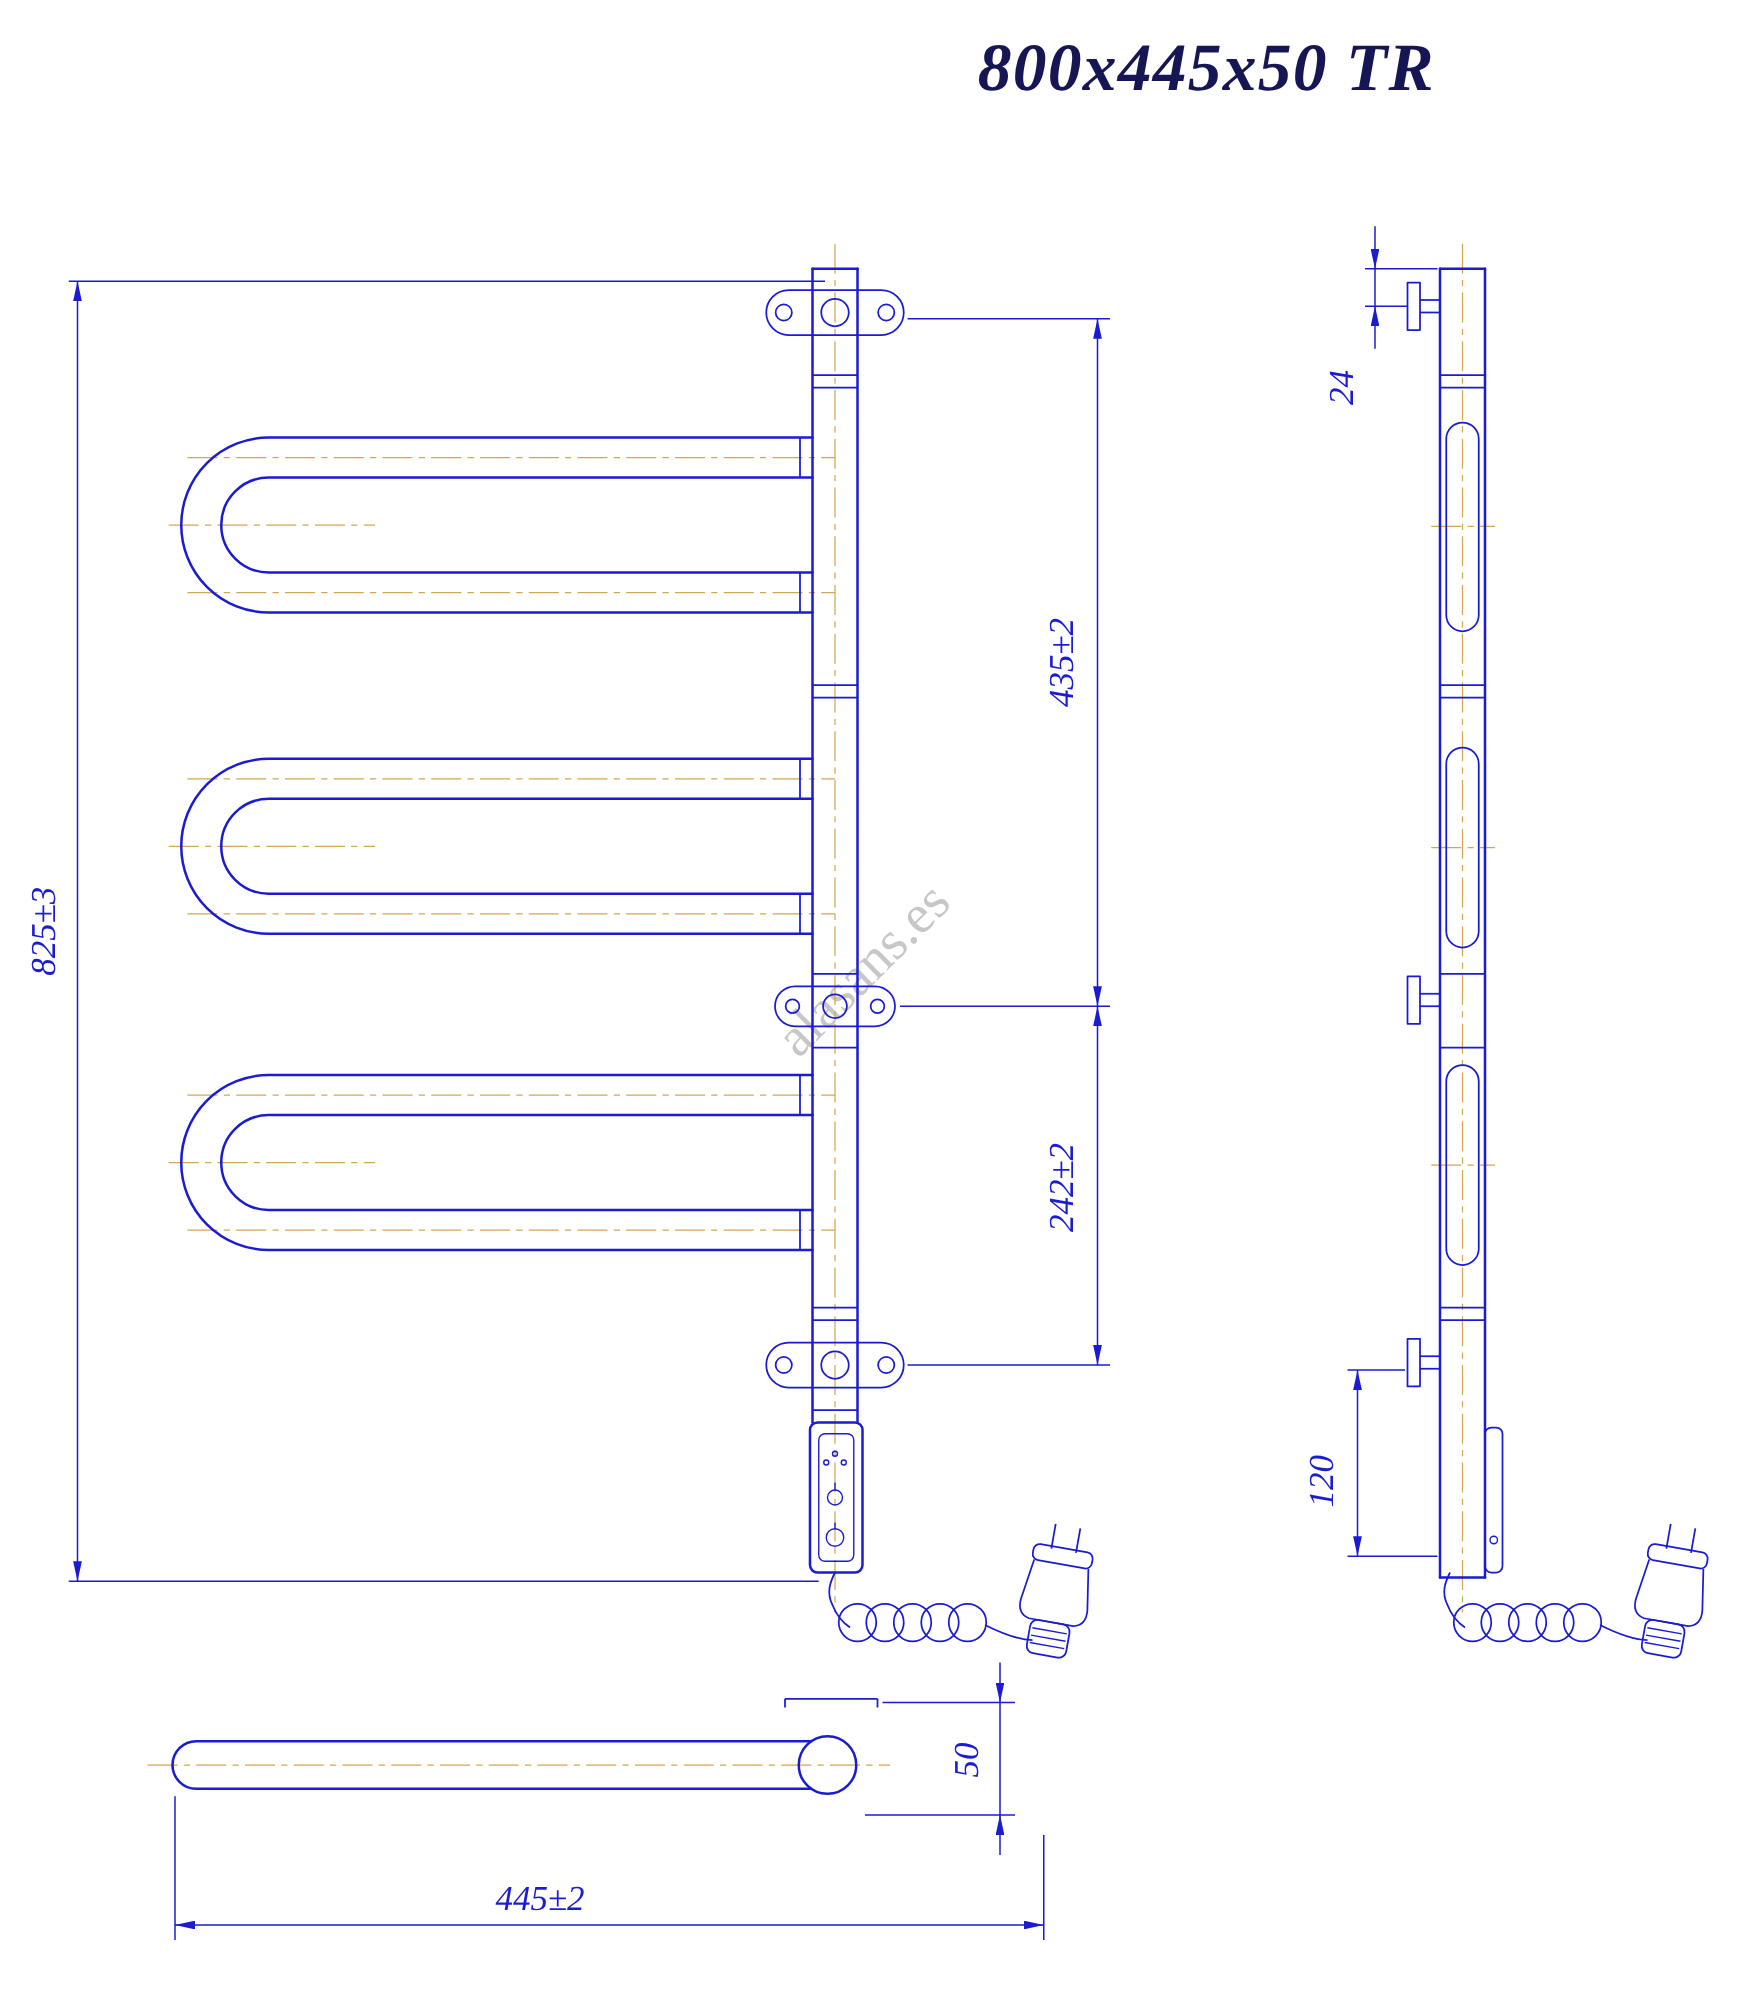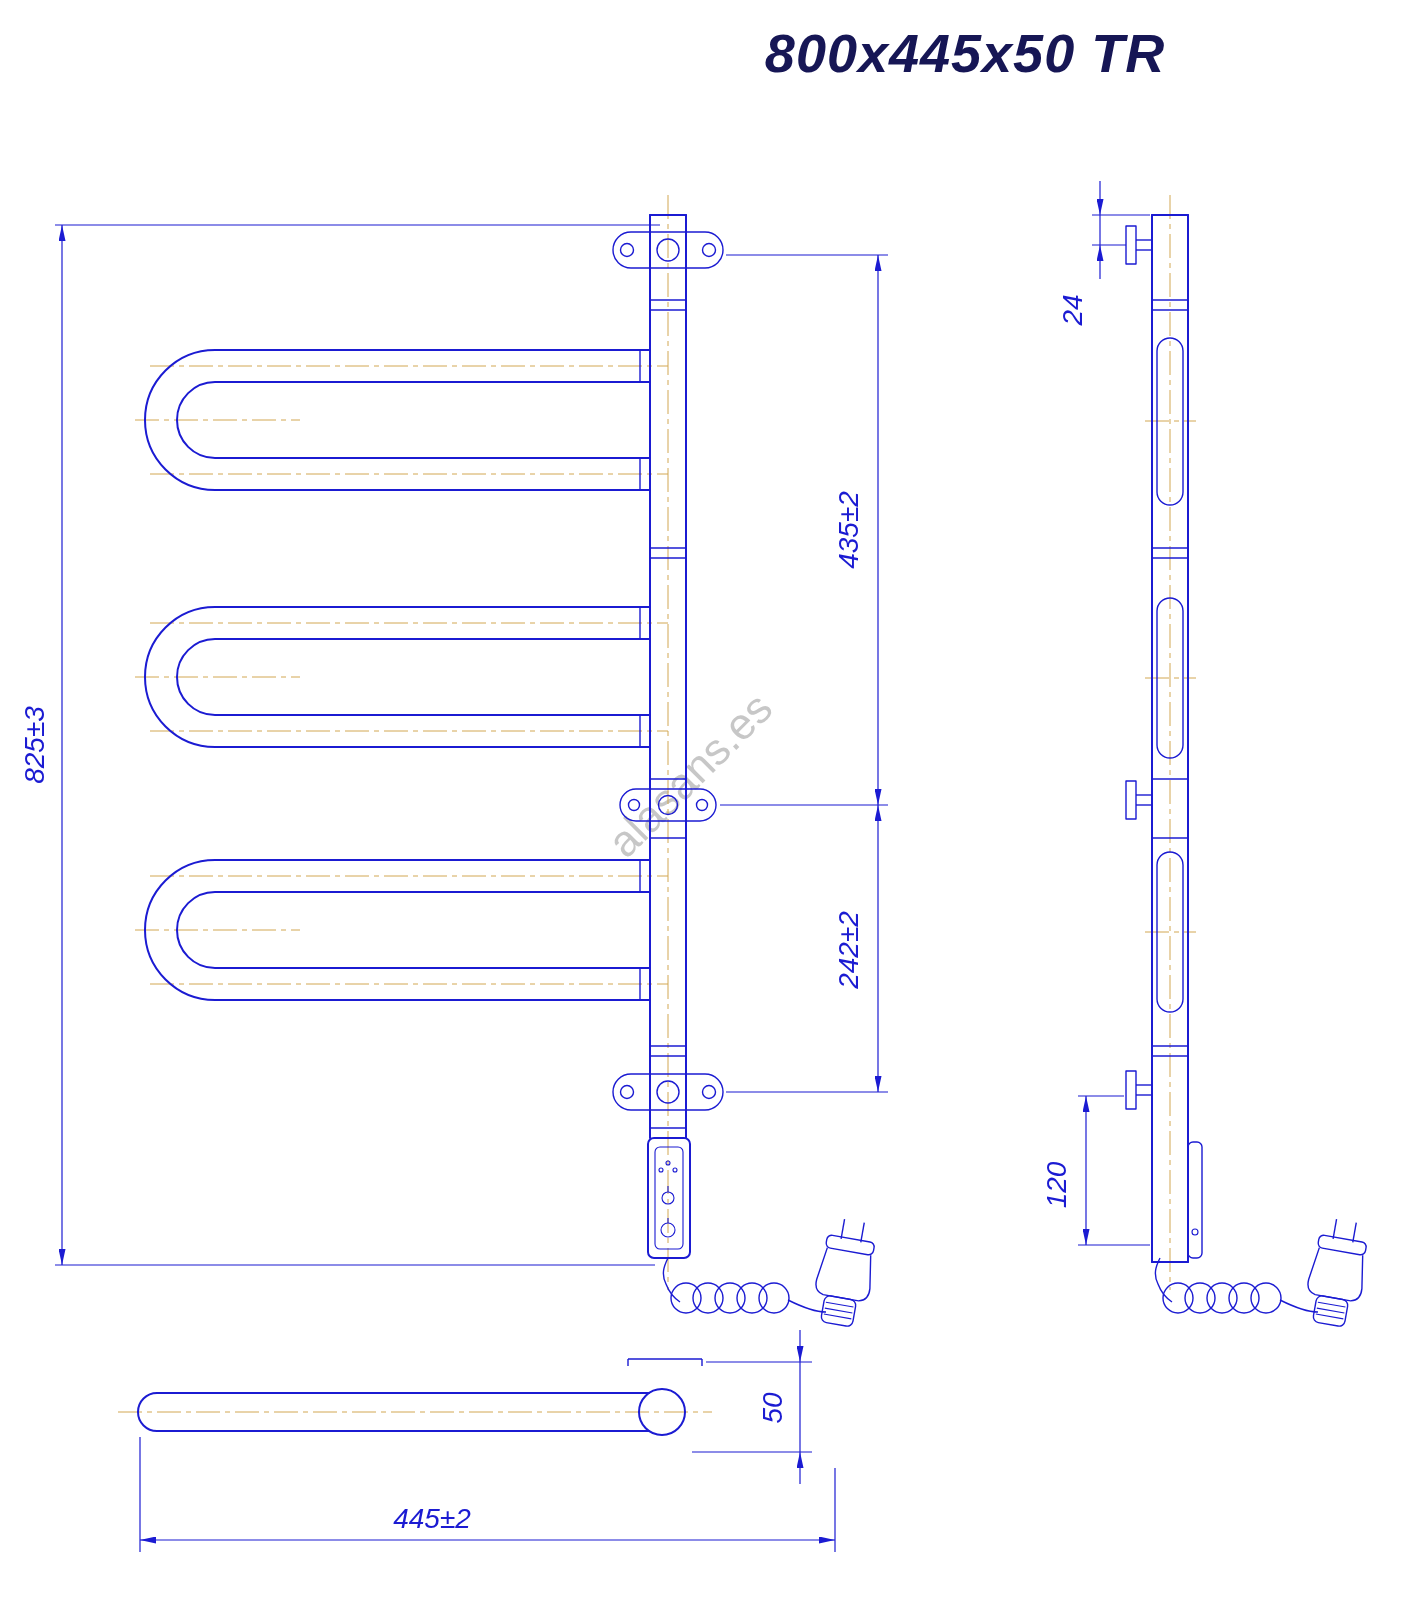--- a/index.html
+++ b/index.html
@@ -1,18 +1,18 @@
 <!DOCTYPE html>
 <html><head>
 <meta charset="utf-8">
 <style>
   html,body{margin:0;padding:0;background:#ffffff;}
   .canvas{
     width:1402px;height:1560px;position:relative;background:#ffffff;
-    font-family:Liberation Sans, sans-serif;overflow:hidden;
+    font-family:Liberation Serif, serif;overflow:hidden;
   }
   svg{position:absolute;left:0;top:0;}
   .ol  {stroke:#1b1bd2;stroke-width:2;fill:none;stroke-linejoin:round;stroke-linecap:round;}
   .ol2 {stroke:#1b1bd2;stroke-width:1.4;fill:none;stroke-linejoin:round;}
   .thin{stroke:#1b1bd2;stroke-width:1.1;fill:none;}
   .dim {stroke:#1b1bd2;stroke-width:1.2;fill:none;}
   .cl  {stroke:#d2a752;stroke-width:1;fill:none;stroke-dasharray:24 5 5 5;}
   .dim-text{font-size:28px;font-style:italic;fill:#1b1bd2;}
   .title-text{font-size:54px;font-style:italic;font-weight:600;fill:#161655;letter-spacing:1px;}
   .wm{font-size:44px;fill:#9a9a9a;opacity:.55;}

